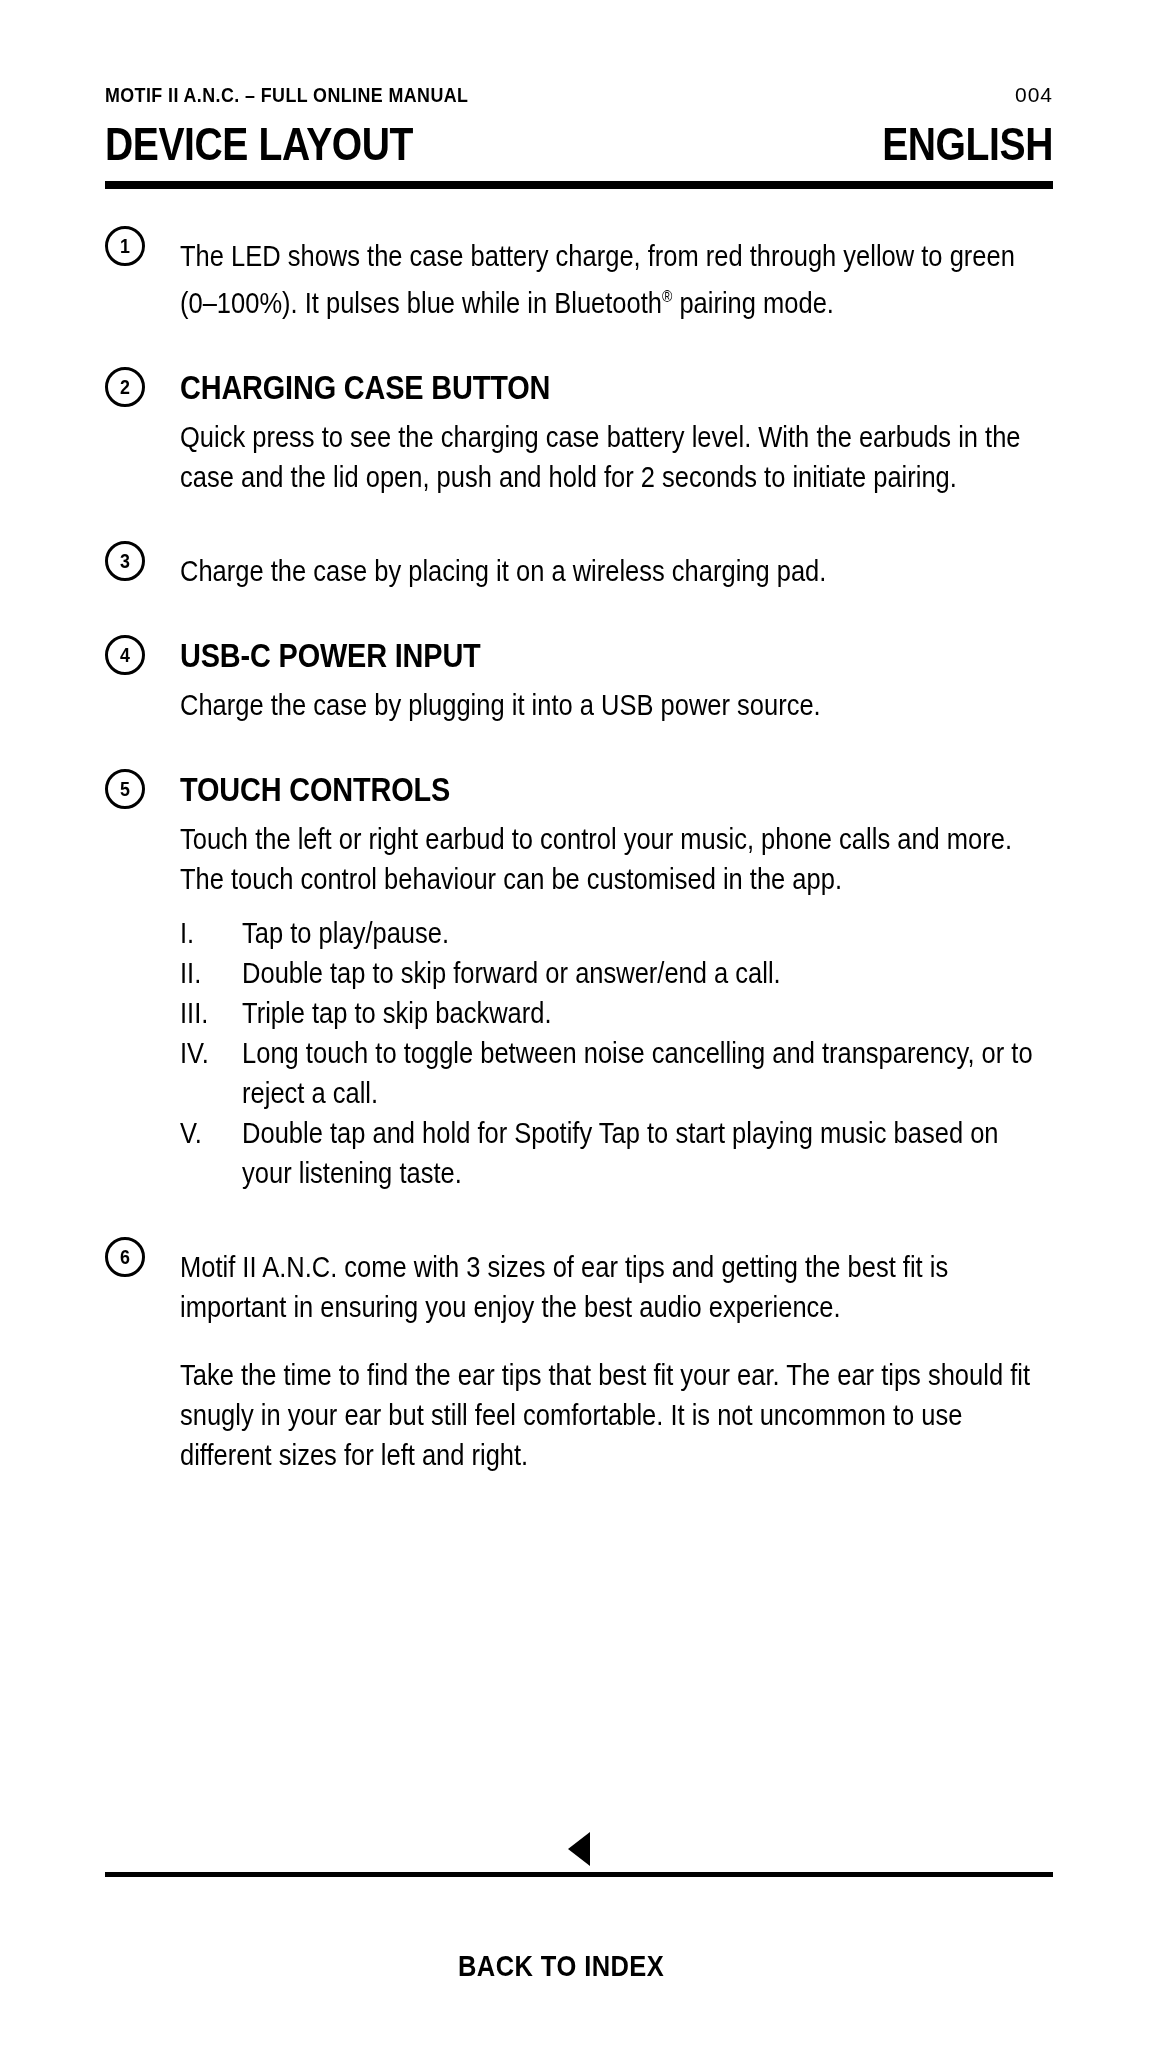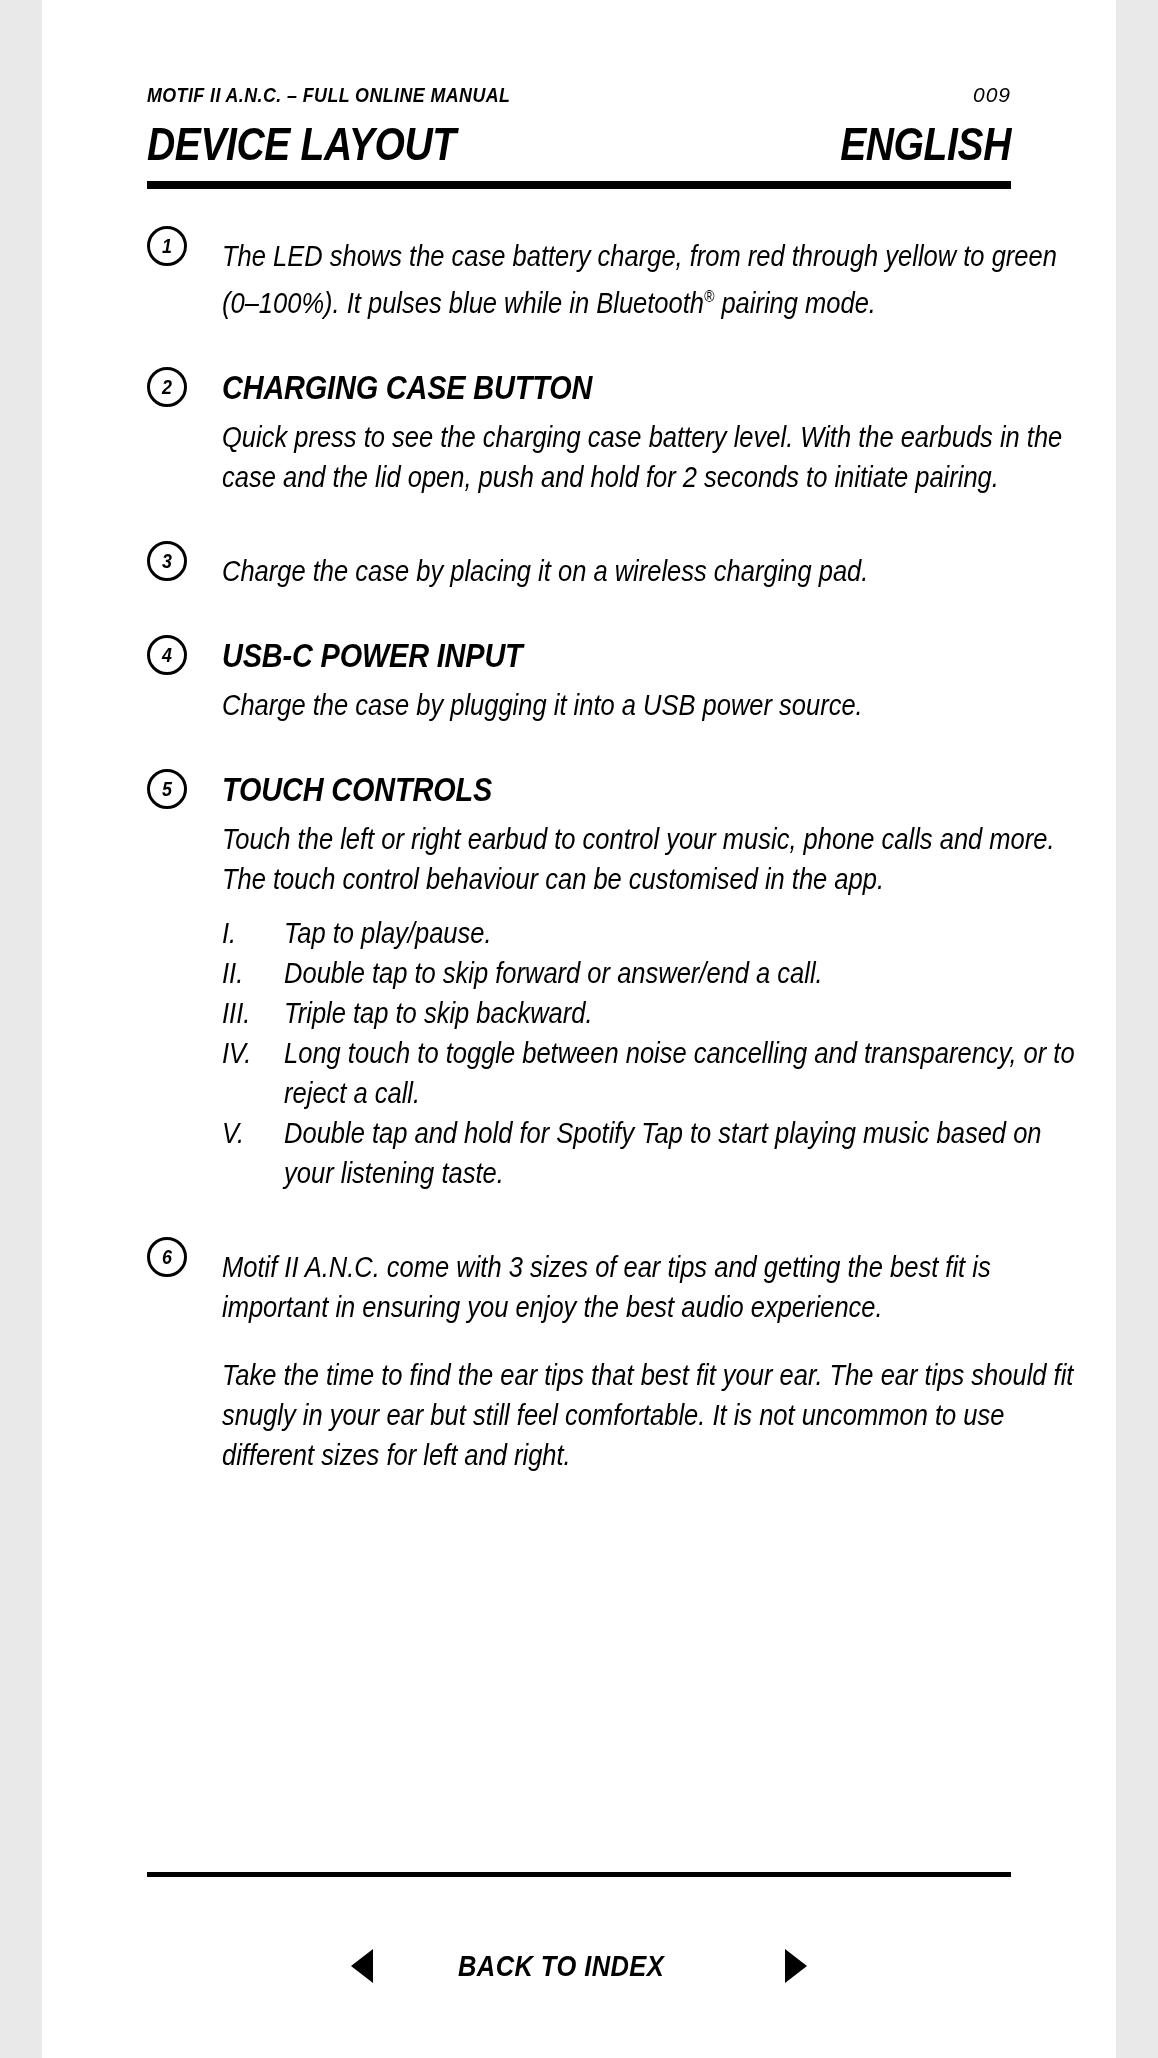--- a/index.html
+++ b/index.html
@@ -1,26 +1,25 @@
 <!DOCTYPE html>
 <html><head>
 <meta charset="utf-8">
 <style>
   * { box-sizing: border-box; margin: 0; padding: 0; }
   html, body { background: #e9e9e9; }
   body { font-family: "Liberation Sans", sans-serif; color: #000; }
 
   .page {
     position: relative;
-    width: 1074px;
+    width: 1158px;
     height: 2058px;
     margin: 0 auto;
     background: #ffffff;
     overflow: hidden;
-    font-style: italic;
   }
   .content {
     position: absolute;
     left: 105px;
     right: 105px;
     top: 0;
   }
 
   
   .cx   { transform: scaleX(0.85); transform-origin: 0 50%; display: inline-block; white-space: nowrap; }
@@ -111,20 +110,21 @@
   }
   .footer-nav {
     position: absolute;
     left: 105px; right: 105px;
     top: 1942px;
     height: 48px;
     display: flex;
     align-items: center;
     justify-content: center;
     gap: 85px;
+    flex-direction: column;
   }
   .arrow-left, .arrow-right {
     width: 0; height: 0; cursor: pointer;
     border-top: 17px solid transparent;
     border-bottom: 17px solid transparent;
   }
   .arrow-left  { border-right: 22px solid #000; }
   .arrow-right { border-left: 22px solid #000; }
   .back-label {
     font-size: 30px;
@@ -135,21 +135,21 @@
   }
 </style>
 </head>
 <body>
 
 <div class="page">
   <div class="content">
 
     <div class="top-row">
       <span class="manual-title cx">MOTIF II A.N.C. – FULL ONLINE MANUAL</span>
-      <span class="page-number">009</span>
+      <span class="page-number">004</span>
     </div>
 
     <div class="title-row">
       <span class="page-title cx">DEVICE LAYOUT</span>
       <span class="language cx-r">ENGLISH</span>
     </div>
 
     <div class="rule-thick"></div>
 
     <div class="sections">

